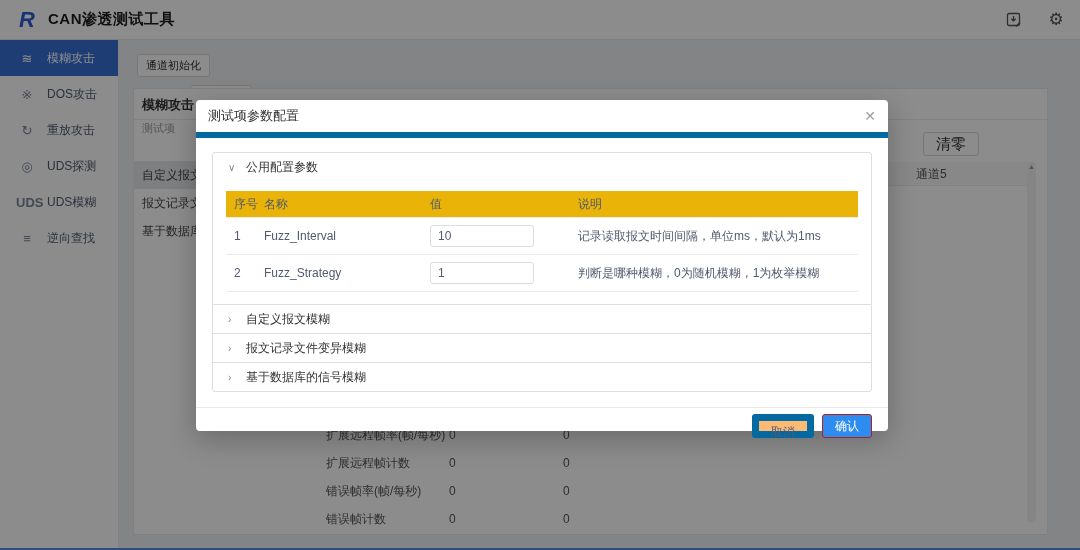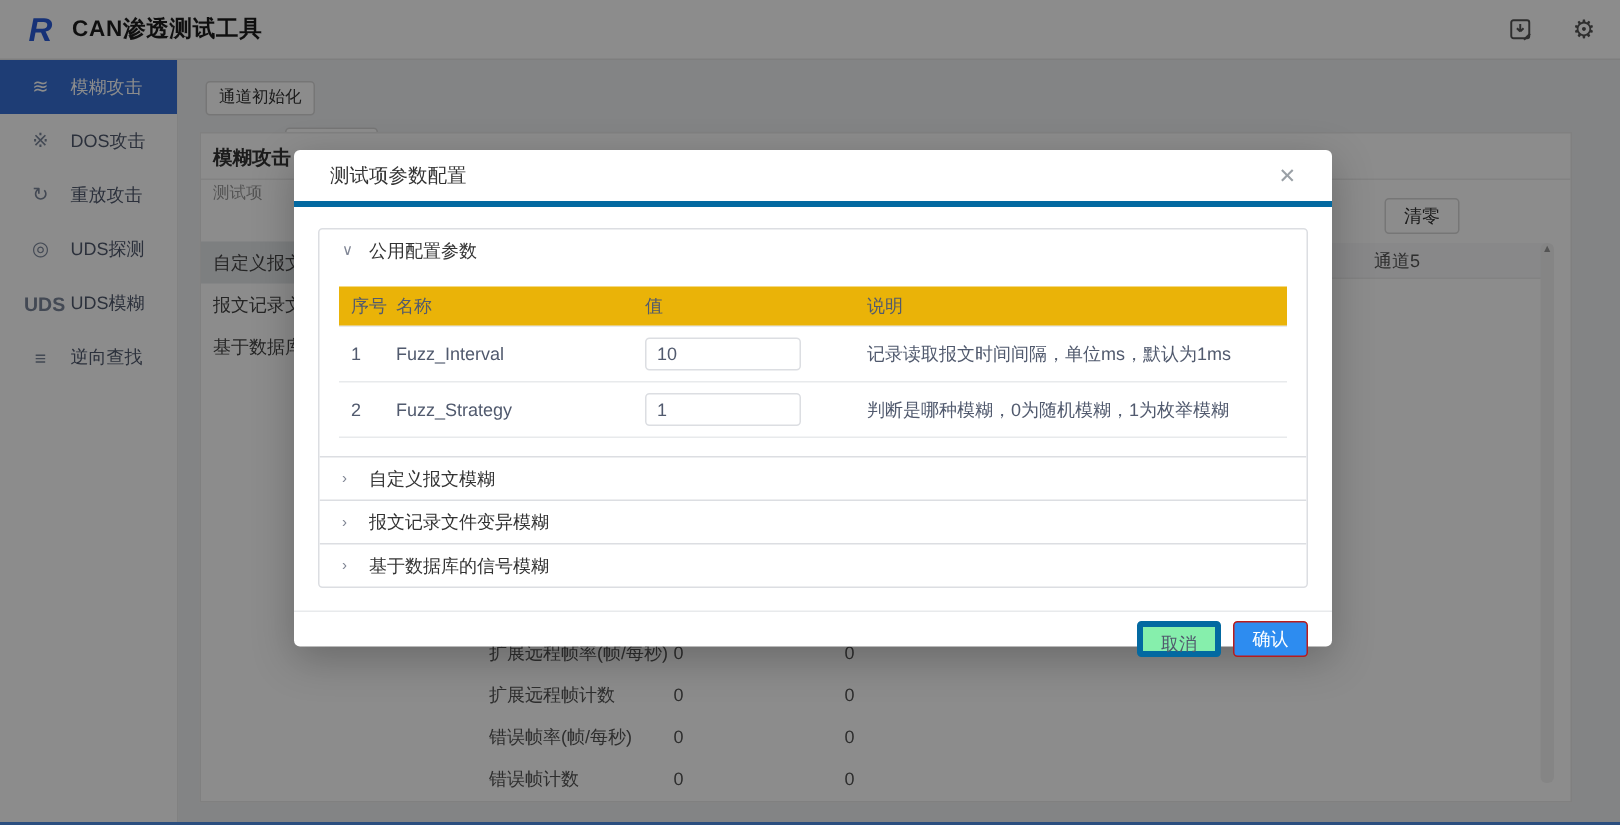--- a/index.html
+++ b/index.html
@@ -31,60 +31,60 @@
   .btn-init{left:137px;}
   .btn-conn{left:190px;margin-top:31px;}
   .card{position:absolute;left:133px;top:88px;right:32px;bottom:15px;background:#fff;
     border:1px solid #e9e9e9;box-sizing:border-box;z-index:1;}
   .card-title{position:absolute;left:8px;top:7px;font-size:13px;font-weight:bold;color:#333;}
   .card-divider{position:absolute;top:30px;left:0;right:0;height:1px;background:#ededed;}
   .ti-label{position:absolute;left:8px;top:32px;font-size:11px;color:#9a9a9a;}
   .test-item{position:absolute;left:0;width:176px;height:28px;line-height:28px;padding-left:8px;
     font-size:12px;color:#444;white-space:nowrap;overflow:hidden;cursor:pointer;box-sizing:border-box;}
   .test-item.selected{background:#e4e7ea;}
-  .clear-btn{position:absolute;left:789px;top:43px;height:24px;padding:0 12px;font-size:12px;line-height:22px;
+  .clear-btn{position:absolute;left:789px;top:43px;height:24px;padding:0 12px;font-size:15px;line-height:22px;
     background:#fff;border:1px solid #d7d7d7;border-radius:3px;color:#333;box-sizing:border-box;cursor:pointer;}
   .stats-head{position:absolute;left:177px;right:14px;top:73px;height:23px;background:#f7f8fa;
     border-bottom:1px solid #ededed;}
   .chan-col{position:absolute;left:605px;top:4px;font-size:12px;color:#555;}
   .vscroll{position:absolute;left:893px;top:73px;bottom:12px;width:9px;background:#f3f3f3;border-radius:4px;}
   .vscroll .arrow{position:absolute;top:1px;left:0;width:9px;text-align:center;font-size:7px;color:#999;}
   .stat-row{position:absolute;height:28px;line-height:28px;font-size:12px;color:#555;white-space:nowrap;}
   .stat-label{position:absolute;left:192px;}
   .stat-v1{position:absolute;left:315px;}
   .stat-v2{position:absolute;left:429px;}
   
   .bottom-border{position:absolute;left:0;right:0;bottom:0;height:2px;background:#4f8fe8;z-index:2;}
   
   .overlay{position:absolute;inset:0;background:rgba(0,0,0,0.45);z-index:5;}
   .modal{position:absolute;left:196px;top:100px;width:692px;height:331px;background:#fff;border-radius:4px;
     box-shadow:0 8px 28px rgba(0,0,0,.25);z-index:10;box-sizing:border-box;display:flex;flex-direction:column;}
-  .modal-header{height:38px;flex:0 0 38px;border-bottom:4px solid #0369a1;display:flex;align-items:center;
-    padding:0 24px;box-sizing:border-box;justify-content:space-between;}
+  .modal-header{height:38px;flex:0 0 38px;border-bottom:6px solid #0369a1;display:flex;align-items:center;
+    padding:0 12px;box-sizing:border-box;justify-content:space-between;}
   .modal-title{font-size:13px;color:#333;}
   .modal-close{margin-left:auto;color:#9aa0a6;font-size:14px;cursor:pointer;line-height:1;}
   .modal-body{flex:1;padding:14px 16px 0;box-sizing:border-box;}
   .collapse{border:1px solid #dcdee2;border-radius:3px;overflow:hidden;}
   .cpanel{border-top:1px solid #dcdee2;}
   .cpanel:first-child{border-top:none;}
   .collapse-header{height:28px;display:flex;align-items:center;gap:9px;padding:0 15px;font-size:12px;color:#333;cursor:pointer;}
   .collapse-header .chevron{color:#808695;font-size:10px;width:9px;}
   .collapse-content{padding:10px 13px 12px;}
   .trow{display:flex;align-items:center;height:36px;border-bottom:1px solid #e8eaec;font-size:12px;color:#515a6e;}
   .thead{height:26px;background:#eab308;color:#515a6e;}
   .c1{width:38px;padding-left:8px;box-sizing:border-box;}
   .c2{width:166px;}
   .c3{width:148px;}
   .c4{flex:1;}
   .val-input{width:104px;height:22px;border:1px solid #dcdee2;border-radius:3px;padding:0 7px;
     font-size:12px;color:#515a6e;outline:none;box-sizing:border-box;font-family:inherit;}
   .modal-footer{flex:0 0 37px;border-top:1px solid #e8eaec;display:flex;align-items:center;
     justify-content:flex-end;gap:8px;padding:0 16px;box-sizing:border-box;margin-top:15px;}
   .btn{height:24px;padding:0 12px;font-size:12px;line-height:22px;border-radius:3px;cursor:pointer;box-sizing:border-box;}
-  .btn-default{background:#86efac;border:4px solid #0369a1;color:#515a6e;}
+  .btn-default{background:#fdba74;border:7px solid #0369a1;color:#515a6e;}
   .btn-primary{background:#2d8cf0;border:1px solid #b91c1c;color:#fff;}
 </style>
 </head>
 <body>
 
 <div class="app">
 
   <div class="titlebar">
     <span class="logo">R</span>
     <span class="app-title">CAN渗透测试工具</span>

